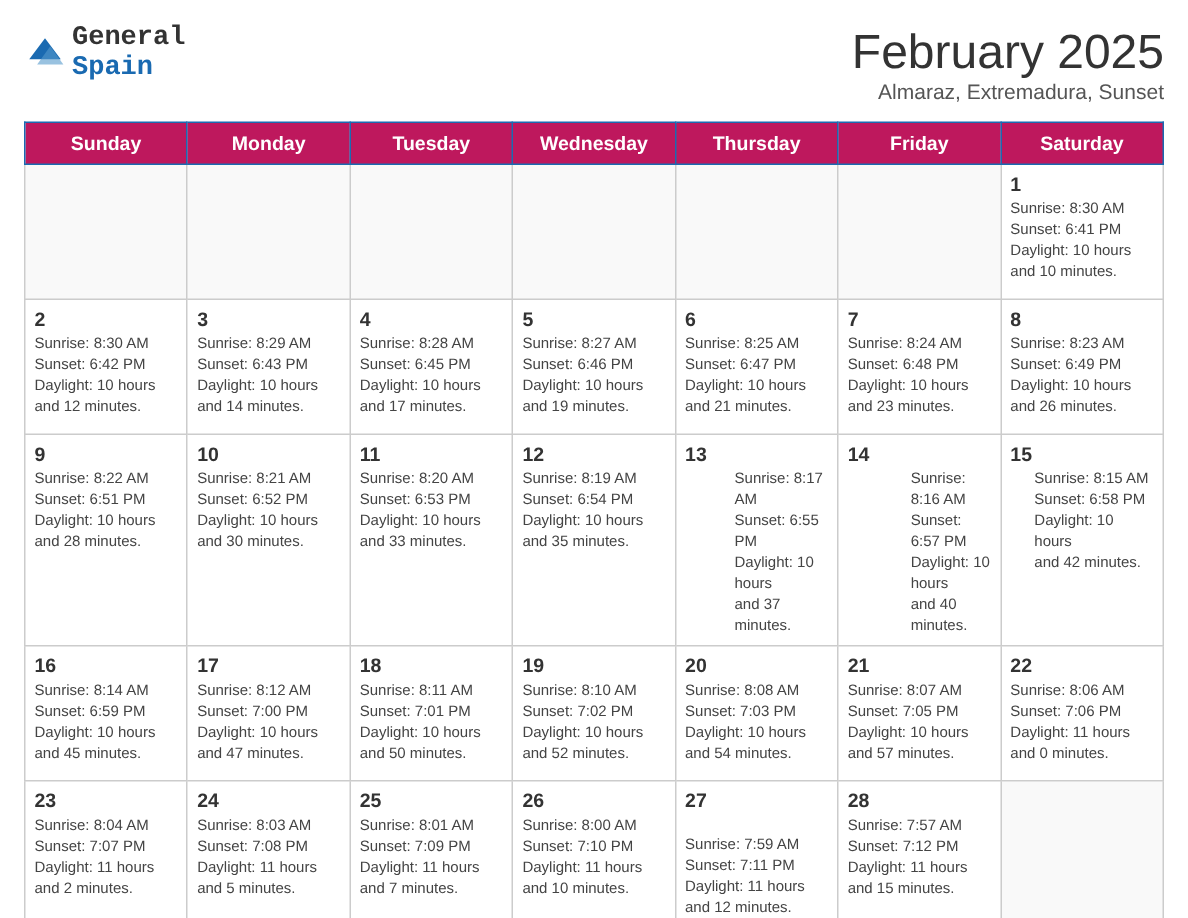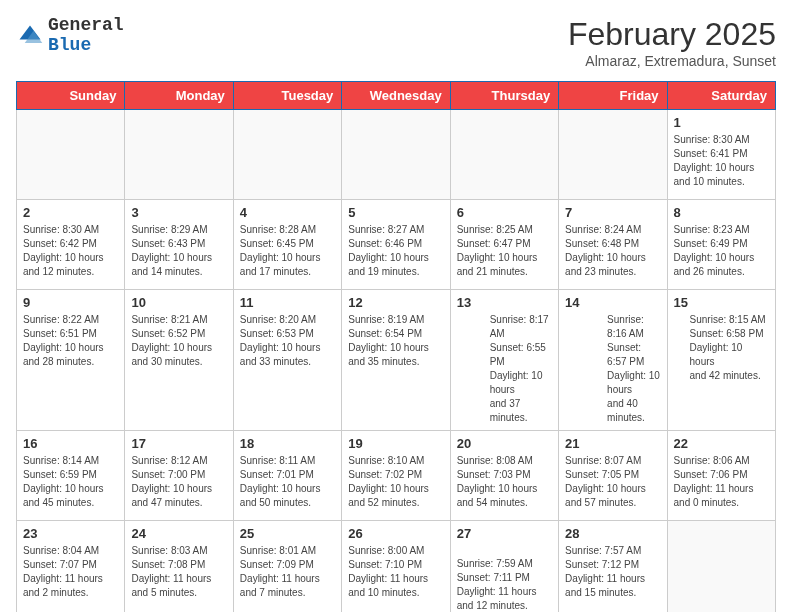--- a/index.html
+++ b/index.html
@@ -44,26 +44,26 @@
     .location {
       font-size: 14px;
       color: #555;
     }
     .calendar {
       width: 100%;
       border-collapse: collapse;
       border: 1px solid #ccc;
     }
     .calendar th {
-      background: #ef4444;
+      background: #be185d;
       color: #fff;
       font-size: 13px;
       font-weight: bold;
       padding: 6px 8px;
-      text-align: right;
+      text-align: center;
       border: 1px solid #1a6ab1;
     }
     .calendar td {
       border: 1px solid #ccc;
       vertical-align: top;
       padding: 5px 6px;
       width: calc(100% / 7);
       height: 90px;
       font-size: 10.5px;
       color: #333;
@@ -88,21 +88,21 @@
 <body>
 
 <div class="header">
   <div class="logo">
     <svg class="logo-icon" viewBox="0 0 32 32">
       <polygon points="16,4 28,20 4,20" fill="#1a6ab1"></polygon>
       <polygon points="20,10 30,24 10,24" fill="#5599cc" opacity="0.6"></polygon>
     </svg>
     <div class="logo-text">
       <span class="logo-general">General</span><br>
-      <span class="logo-blue">Blue</span>
+      <span class="logo-blue">Spain</span>
     </div>
   </div>
   <div class="title-block">
     <div class="month-year">February 2025</div>
     <div class="location">Almaraz, Extremadura, Sunset</div>
   </div>
 </div>
 
 <table class="calendar">
   <thead>

